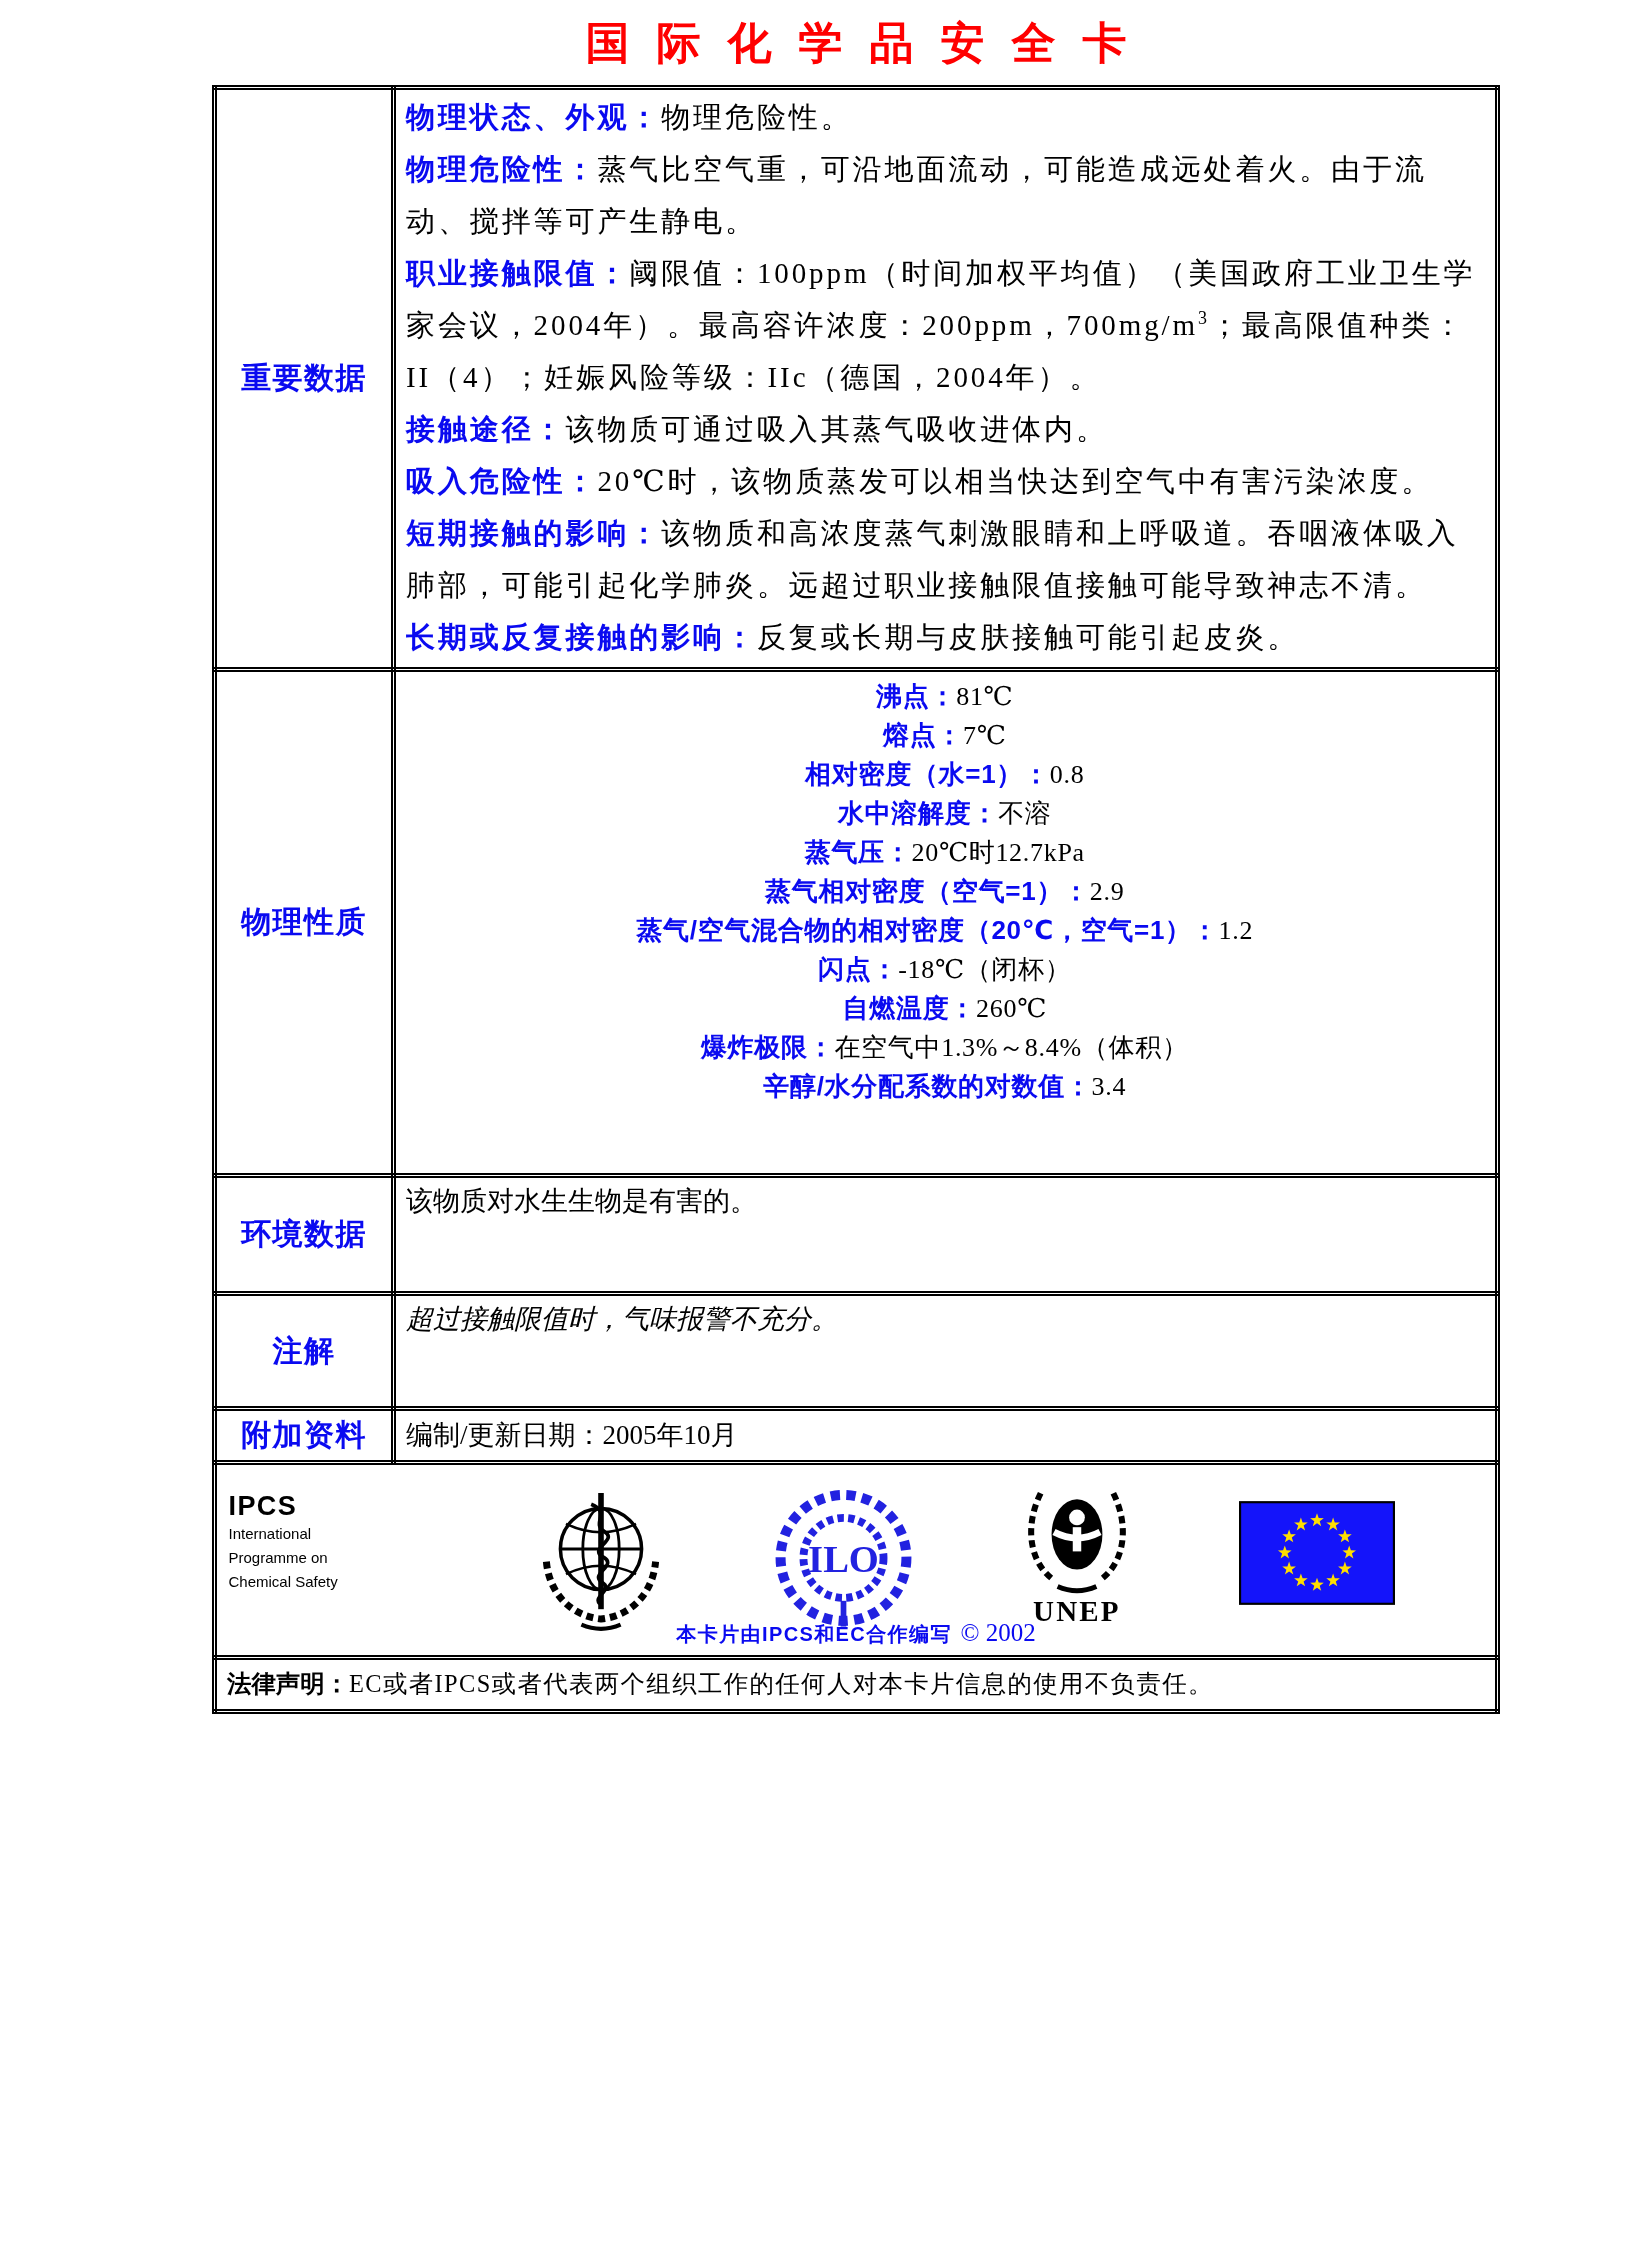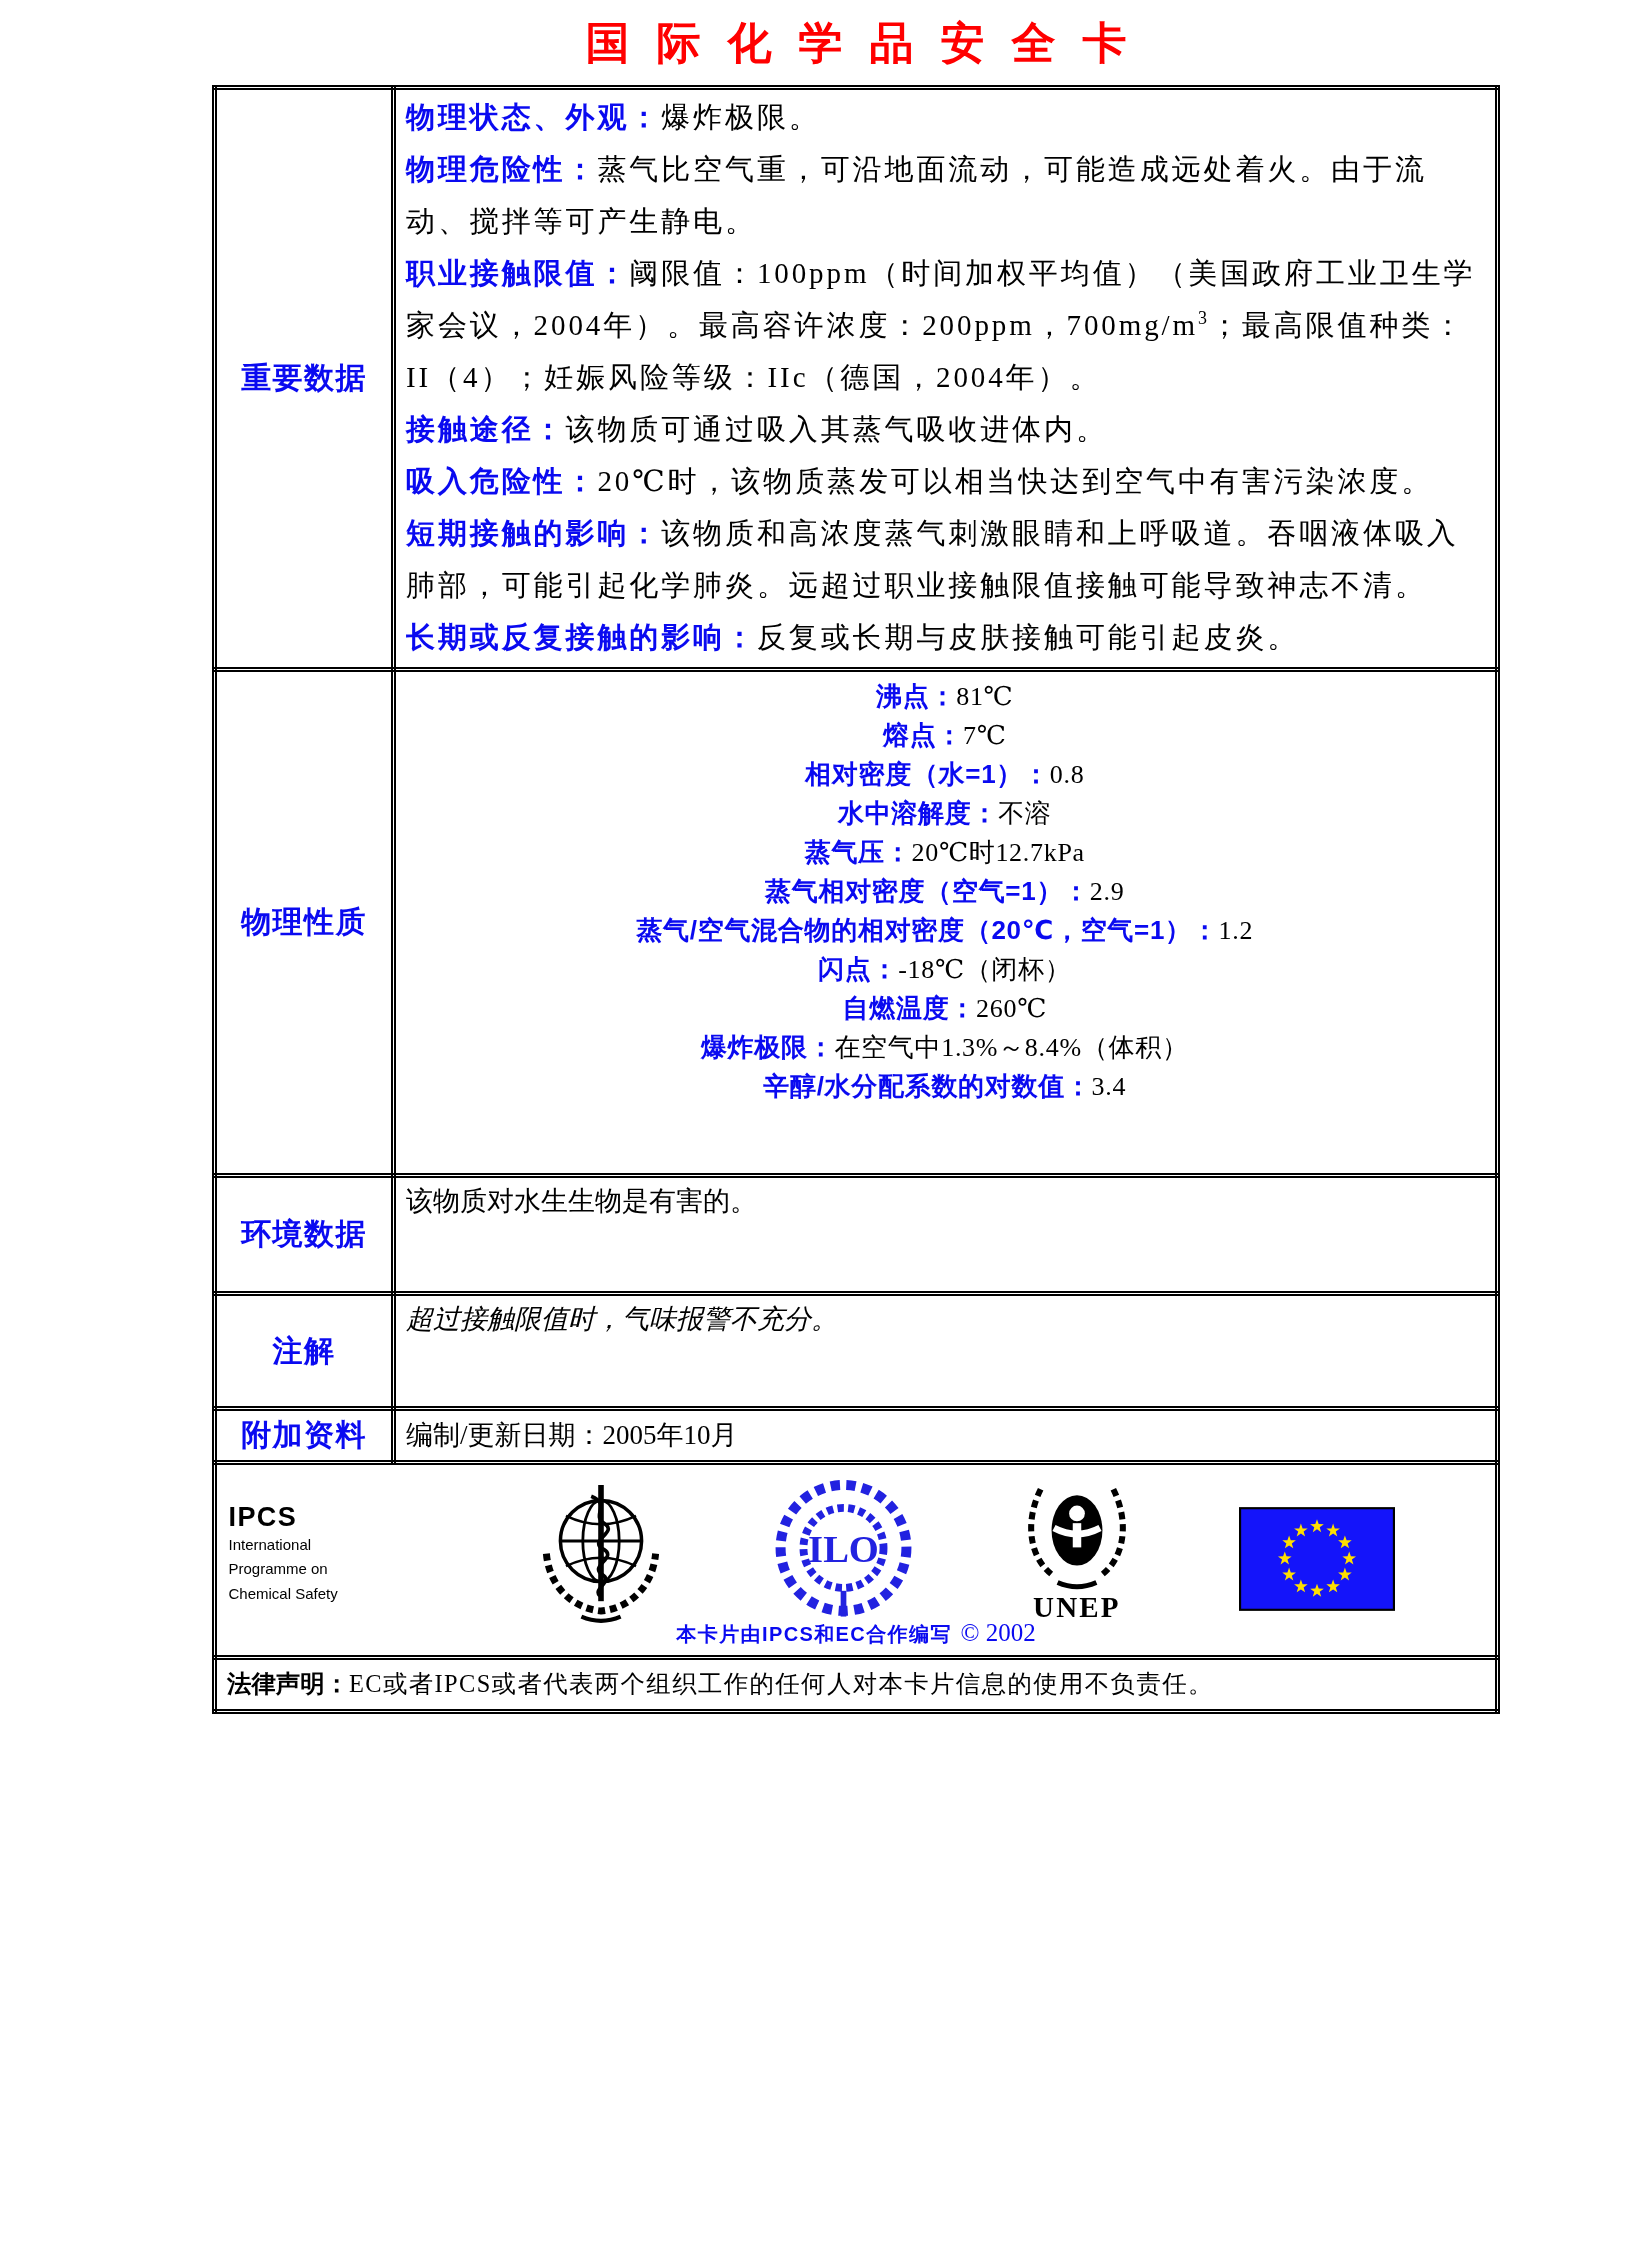--- a/index.html
+++ b/index.html
@@ -38,21 +38,21 @@
   
   td.phys-cell{height:506px;}
   .phys .para{font-size:26px;line-height:38px;letter-spacing:0.7px;text-align:center;}
   
   td.env-cell{height:118px;}
   td.notes-cell{height:115px;font-style:italic;}
   .plain .para{font-size:27px;line-height:37px;}
   td.add-cell{padding-top:5.7px;padding-bottom:5.7px;}
   
   td.footer-cell{height:195px;position:relative;padding:0;}
-  .footer{display:flex;justify-content:space-between;align-items:center;padding:11.5px 100px 0 11.5px;}
+  .footer{display:flex;justify-content:space-between;align-items:flex-start;padding:11.5px 100px 0 11.5px;margin-top:10px;}
   .ipcs{width:201px;padding-top:4.3px;}
   .ipcs-title{font-family:var(--sans);font-weight:bold;font-size:27px;letter-spacing:1.4px;}
   .ipcs-line{font-family:var(--sans);font-size:15px;line-height:24.4px;}
   .logo{flex:0 0 auto;}
   .logo svg{display:block;}
   .unep-wrap{text-align:center;}
   .unep-label{font-family:var(--serif);font-weight:bold;font-size:29px;letter-spacing:2.2px;line-height:29px;}
   .eu-wrap{padding-top:14.3px;}
   .caption{position:absolute;left:0;right:0;bottom:7.2px;text-align:center;color:var(--blue);white-space:nowrap;}
   .cap-main{font-family:var(--sans);font-weight:bold;font-size:20px;letter-spacing:1.4px;}
@@ -73,21 +73,21 @@
     <colgroup>
         <col class="c-label">
         <col>
       </colgroup>
 
     <tbody>
 
     <tr>
       <td class="cell label-cell">重要数据</td>
       <td class="cell imp-cell imp">
-            <div class="para"><span class="seg-label">物理状态、外观：</span><span class="seg-text">爆炸极限。</span></div>
+            <div class="para"><span class="seg-label">物理状态、外观：</span><span class="seg-text">物理危险性。</span></div>
             <div class="para"><span class="seg-label">物理危险性：</span><span class="seg-text">蒸气比空气重，可沿地面流动，可能造成远处着火。由于流动、搅拌等可产生静电。</span></div>
             <div class="para"><span class="seg-label">职业接触限值：</span><span class="seg-text">阈限值：100ppm（时间加权平均值）（美国政府工业卫生学家会议，2004年）。最高容许浓度：200ppm，700mg/m</span><sup class="seg-sup">3</sup><span class="seg-text">；最高限值种类：II（4）；妊娠风险等级：IIc（德国，2004年）。</span></div>
             <div class="para"><span class="seg-label">接触途径：</span><span class="seg-text">该物质可通过吸入其蒸气吸收进体内。</span></div>
             <div class="para"><span class="seg-label">吸入危险性：</span><span class="seg-text">20℃时，该物质蒸发可以相当快达到空气中有害污染浓度。</span></div>
             <div class="para"><span class="seg-label">短期接触的影响：</span><span class="seg-text">该物质和高浓度蒸气刺激眼睛和上呼吸道。吞咽液体吸入肺部，可能引起化学肺炎。远超过职业接触限值接触可能导致神志不清。</span></div>
             <div class="para"><span class="seg-label">长期或反复接触的影响：</span><span class="seg-text">反复或长期与皮肤接触可能引起皮炎。</span></div>
           </td>
     </tr>
 
     <tr>

